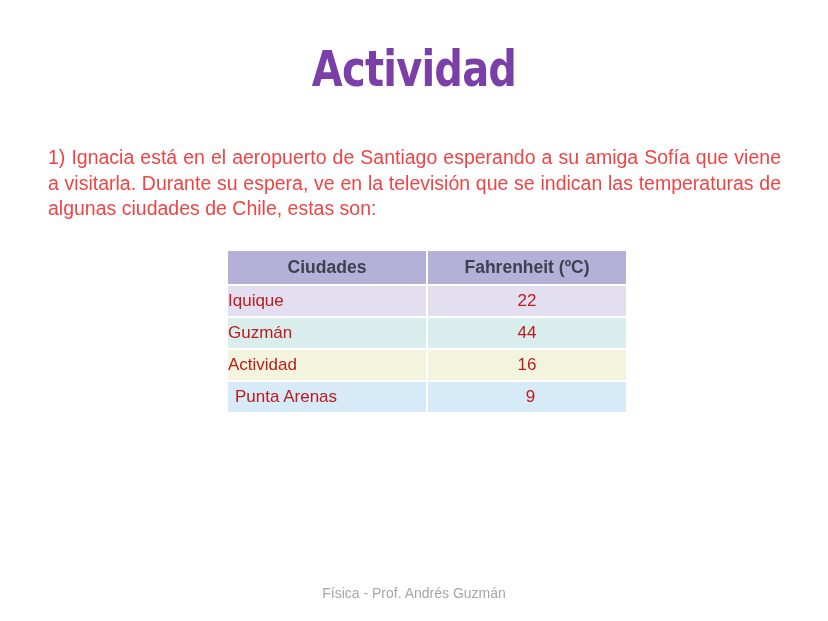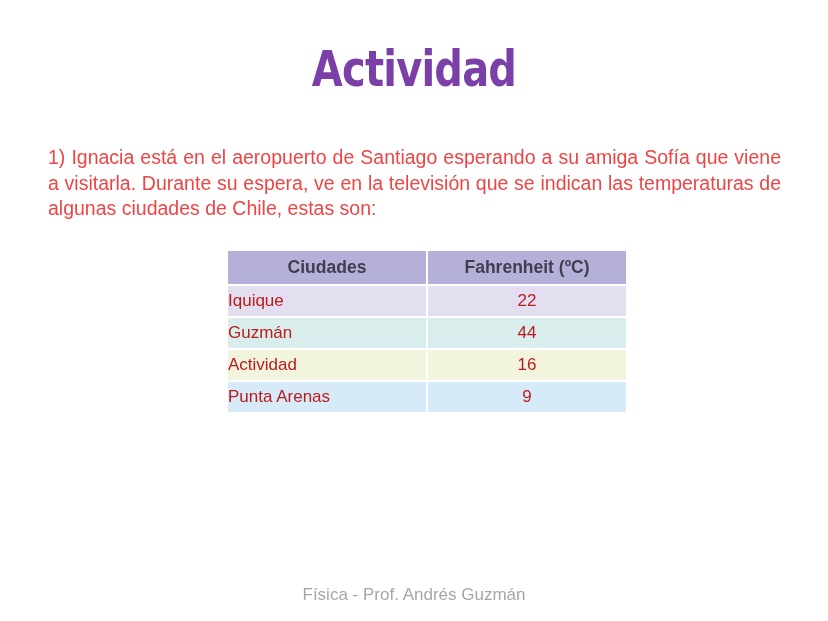--- a/index.html
+++ b/index.html
@@ -101,31 +101,31 @@
   }
   td.temp {
     text-align: center;
   }
 
   
   tr.r0 td { background: #e3dff0; }
   tr.r1 td { background: #d9eded; }
   tr.r2 td { background: #fbe8d2; }
   tr.r3 td { background: #f2f4de; }
-  tr.r4 td { background: #d7eaf8; }
+  tr.r4 td { background: #d7eaf8; padding-left: 7px; }
 
   
   .footer {
     position: absolute;
     left: 0;
     top: 585px;
     width: 828px;
     text-align: center;
     font-family: "Liberation Sans", sans-serif;
-    font-size: 17px;
+    font-size: 14px;
     color: #a6a6a6;
   }
 </style>
 </head>
 <body>
 
 <div class="slide">
 
   <div class="title">Actividad</div>
 

